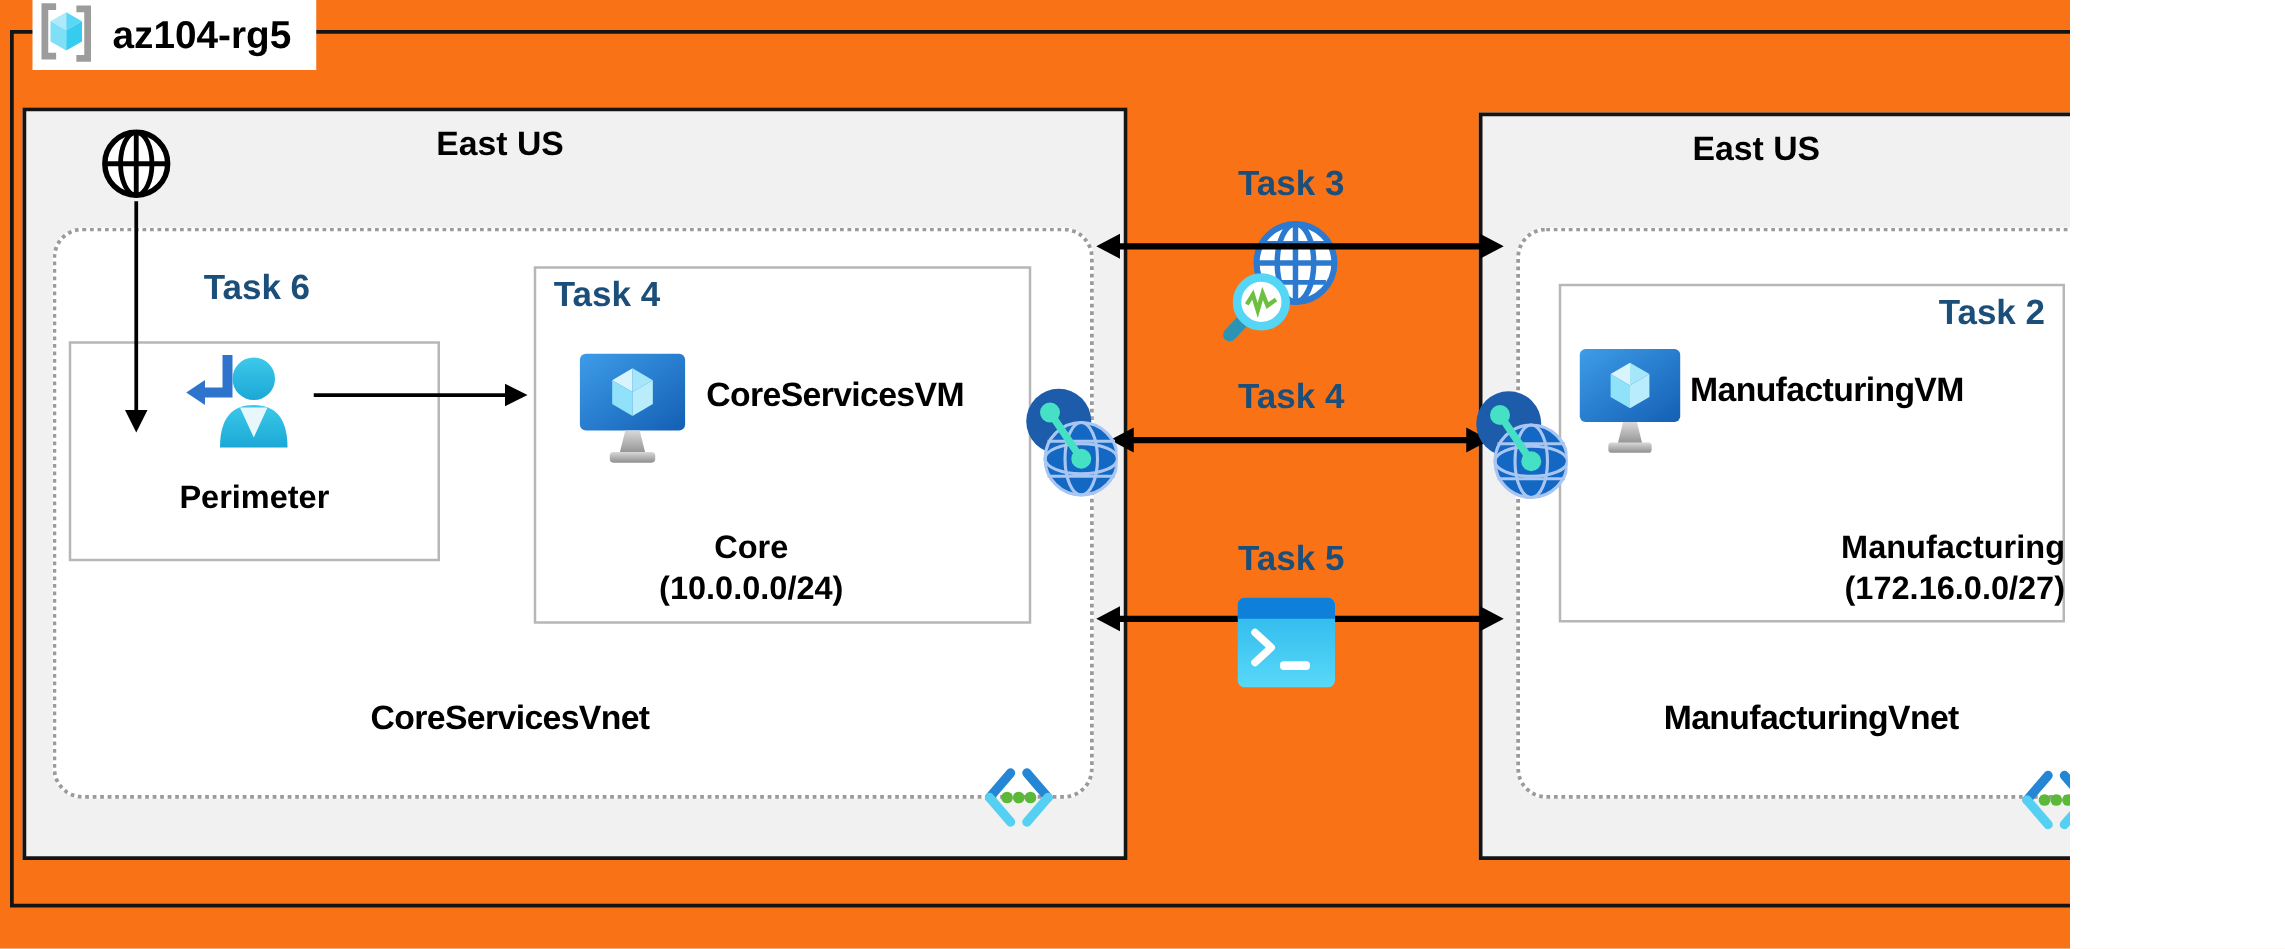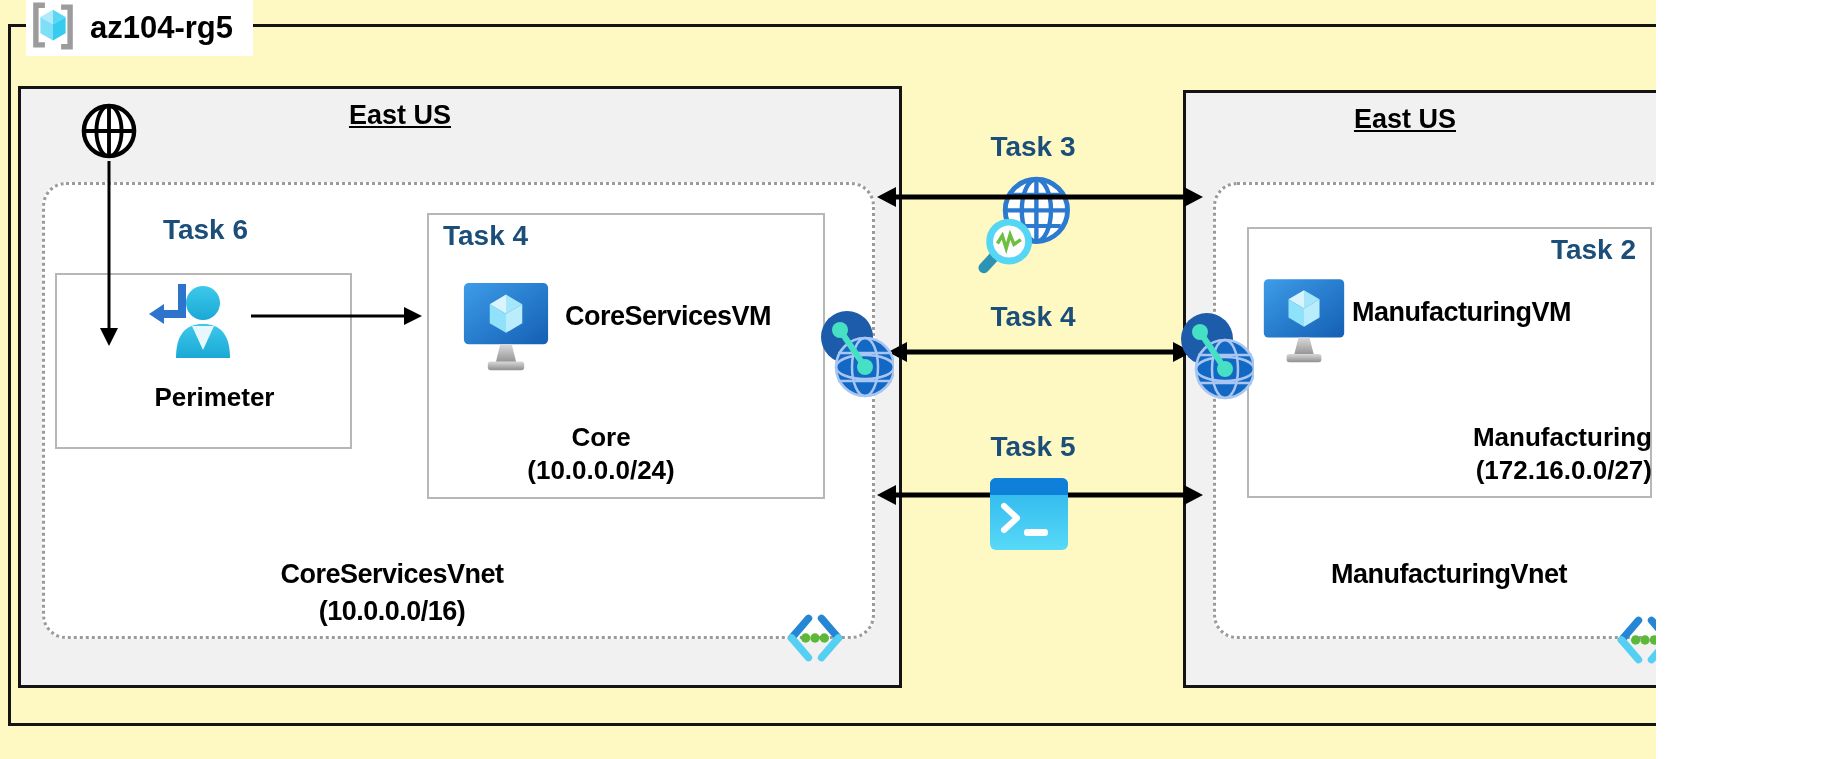--- a/index.html
+++ b/index.html
@@ -1,24 +1,24 @@
 <!DOCTYPE html>
 <html><head>
 <meta charset="utf-8">
 <style>
   html,body{margin:0;padding:0;background:#ffffff;}
-  .canvas{position:relative;width:1656px;height:759px;background:#fef9c3;
+  .canvas{position:relative;width:1656px;height:759px;background:#f97316;
           font-family:"Liberation Sans",sans-serif;font-weight:bold;color:#000;overflow:hidden;}
   .abs{position:absolute;}
   .rg-frame{left:8px;top:24px;width:1752px;height:696px;border:3px solid #141414;z-index:0;}
   .rg-label{left:26px;top:0;height:56px;background:#ffffff;display:flex;align-items:center;
             gap:10px;padding:0 20px 0 0;z-index:6;}
   .rg-title{font-size:31px;}
   .region-box{background:#f1f1f1;border:3px solid #141414;z-index:1;box-sizing:border-box;}
-  .region-title{font-size:27px;text-align:center;z-index:2;text-decoration:underline;}
+  .region-title{font-size:27px;text-align:center;z-index:2;}
   .vnet-box{background:#ffffff;border:3px dotted #9b9b9b;border-radius:24px;z-index:2;box-sizing:border-box;}
   .white-box{background:#ffffff;border:2px solid #b7b7b7;z-index:3;box-sizing:border-box;}
   .task-label{font-size:28px;color:#1b4e79;text-align:center;z-index:4;}
   .vm-name{font-size:27px;letter-spacing:-0.5px;z-index:4;}
   .subnet-label{font-size:26px;line-height:33px;text-align:center;z-index:4;}
   .vnet-label{font-size:27px;letter-spacing:-0.5px;line-height:37px;text-align:center;z-index:3;}
   .icon{z-index:5;}
   .icon-under{z-index:3;}
   .arrows{left:0;top:0;z-index:4;pointer-events:none;}
 </style>
@@ -68,21 +68,21 @@
             <stop offset="1" stop-color="#1ba8d6"></stop>
         </linearGradient>
       </defs>
       <polyline points="34,6 34,36 14,36" fill="none" stroke="#2e74cc" stroke-width="8"></polyline>
       <polygon points="16,26 16,46 1,36" fill="#2e74cc"></polygon>
       <circle cx="55" cy="25" r="17" fill="url(#pGrad)"></circle>
       <path d="M28,80 C28,56 38,46 55,46 C72,46 82,56 82,80 Z" fill="url(#pGrad)"></path>
       <polygon points="44,48 66,48 55,72" fill="#e8f7fc"></polygon>
     </svg>
   </span>
-  <div class="abs subnet-label" style="left:55px;top:381px;width:297px;padding-left:11px;">
+  <div class="abs subnet-label" style="left:55px;top:381px;width:297px;">
     <div>Perimeter</div>
   </div>
 
   <div class="abs white-box" style="left:427px;top:213px;width:398px;height:286px;"></div>
   <div class="abs task-label" style="left:443px;top:220px;text-align:left;">Task 4</div>
   <span class="abs icon" style="left:462px;top:280px;">
     <svg width="88" height="98" viewBox="0 0 92 100">
       <defs>
         <linearGradient id="vmG1" x1="0" y1="0" x2="1" y2="1">
           <stop offset="0" stop-color="#3e9ce8"></stop>
@@ -101,23 +101,22 @@
       <polygon points="40,66 52,66 57,86 35,86" fill="url(#stG1)"></polygon>
       <rect x="27" y="84" width="38" height="9" rx="3" fill="url(#stG1)"></rect>
     </svg>
   </span>
   <div class="abs vm-name" style="left:565px;top:301px;">CoreServicesVM</div>
   <div class="abs subnet-label" style="left:402px;top:421px;width:398px;">
     <div>Core</div>
     <div>(10.0.0.0/24)</div>
   </div>
 
-  <div class="abs vnet-label" style="left:210px;top:556px;width:364px;text-align:center;">
+  <div class="abs vnet-label" style="left:226px;top:556px;width:364px;text-align:center;">
     <div>CoreServicesVnet</div>
-    <div>(10.0.0.0/16)</div>
   </div>
 
   <span class="abs icon" style="left:786px;top:611px;">
     <svg width="58" height="54" viewBox="0 0 62 56">
       <line x1="24" y1="7" x2="6" y2="28" stroke="#2586d6" stroke-width="8" stroke-linecap="round"></line>
       <line x1="6" y1="28" x2="24" y2="49" stroke="#55d0f2" stroke-width="8" stroke-linecap="round"></line>
       <line x1="38" y1="7" x2="56" y2="28" stroke="#2586d6" stroke-width="8" stroke-linecap="round"></line>
       <line x1="56" y1="28" x2="38" y2="49" stroke="#55d0f2" stroke-width="8" stroke-linecap="round"></line>
       <circle cx="21" cy="28" r="5" fill="#5cb838"></circle>
       <circle cx="31" cy="28" r="5" fill="#5cb838"></circle>

